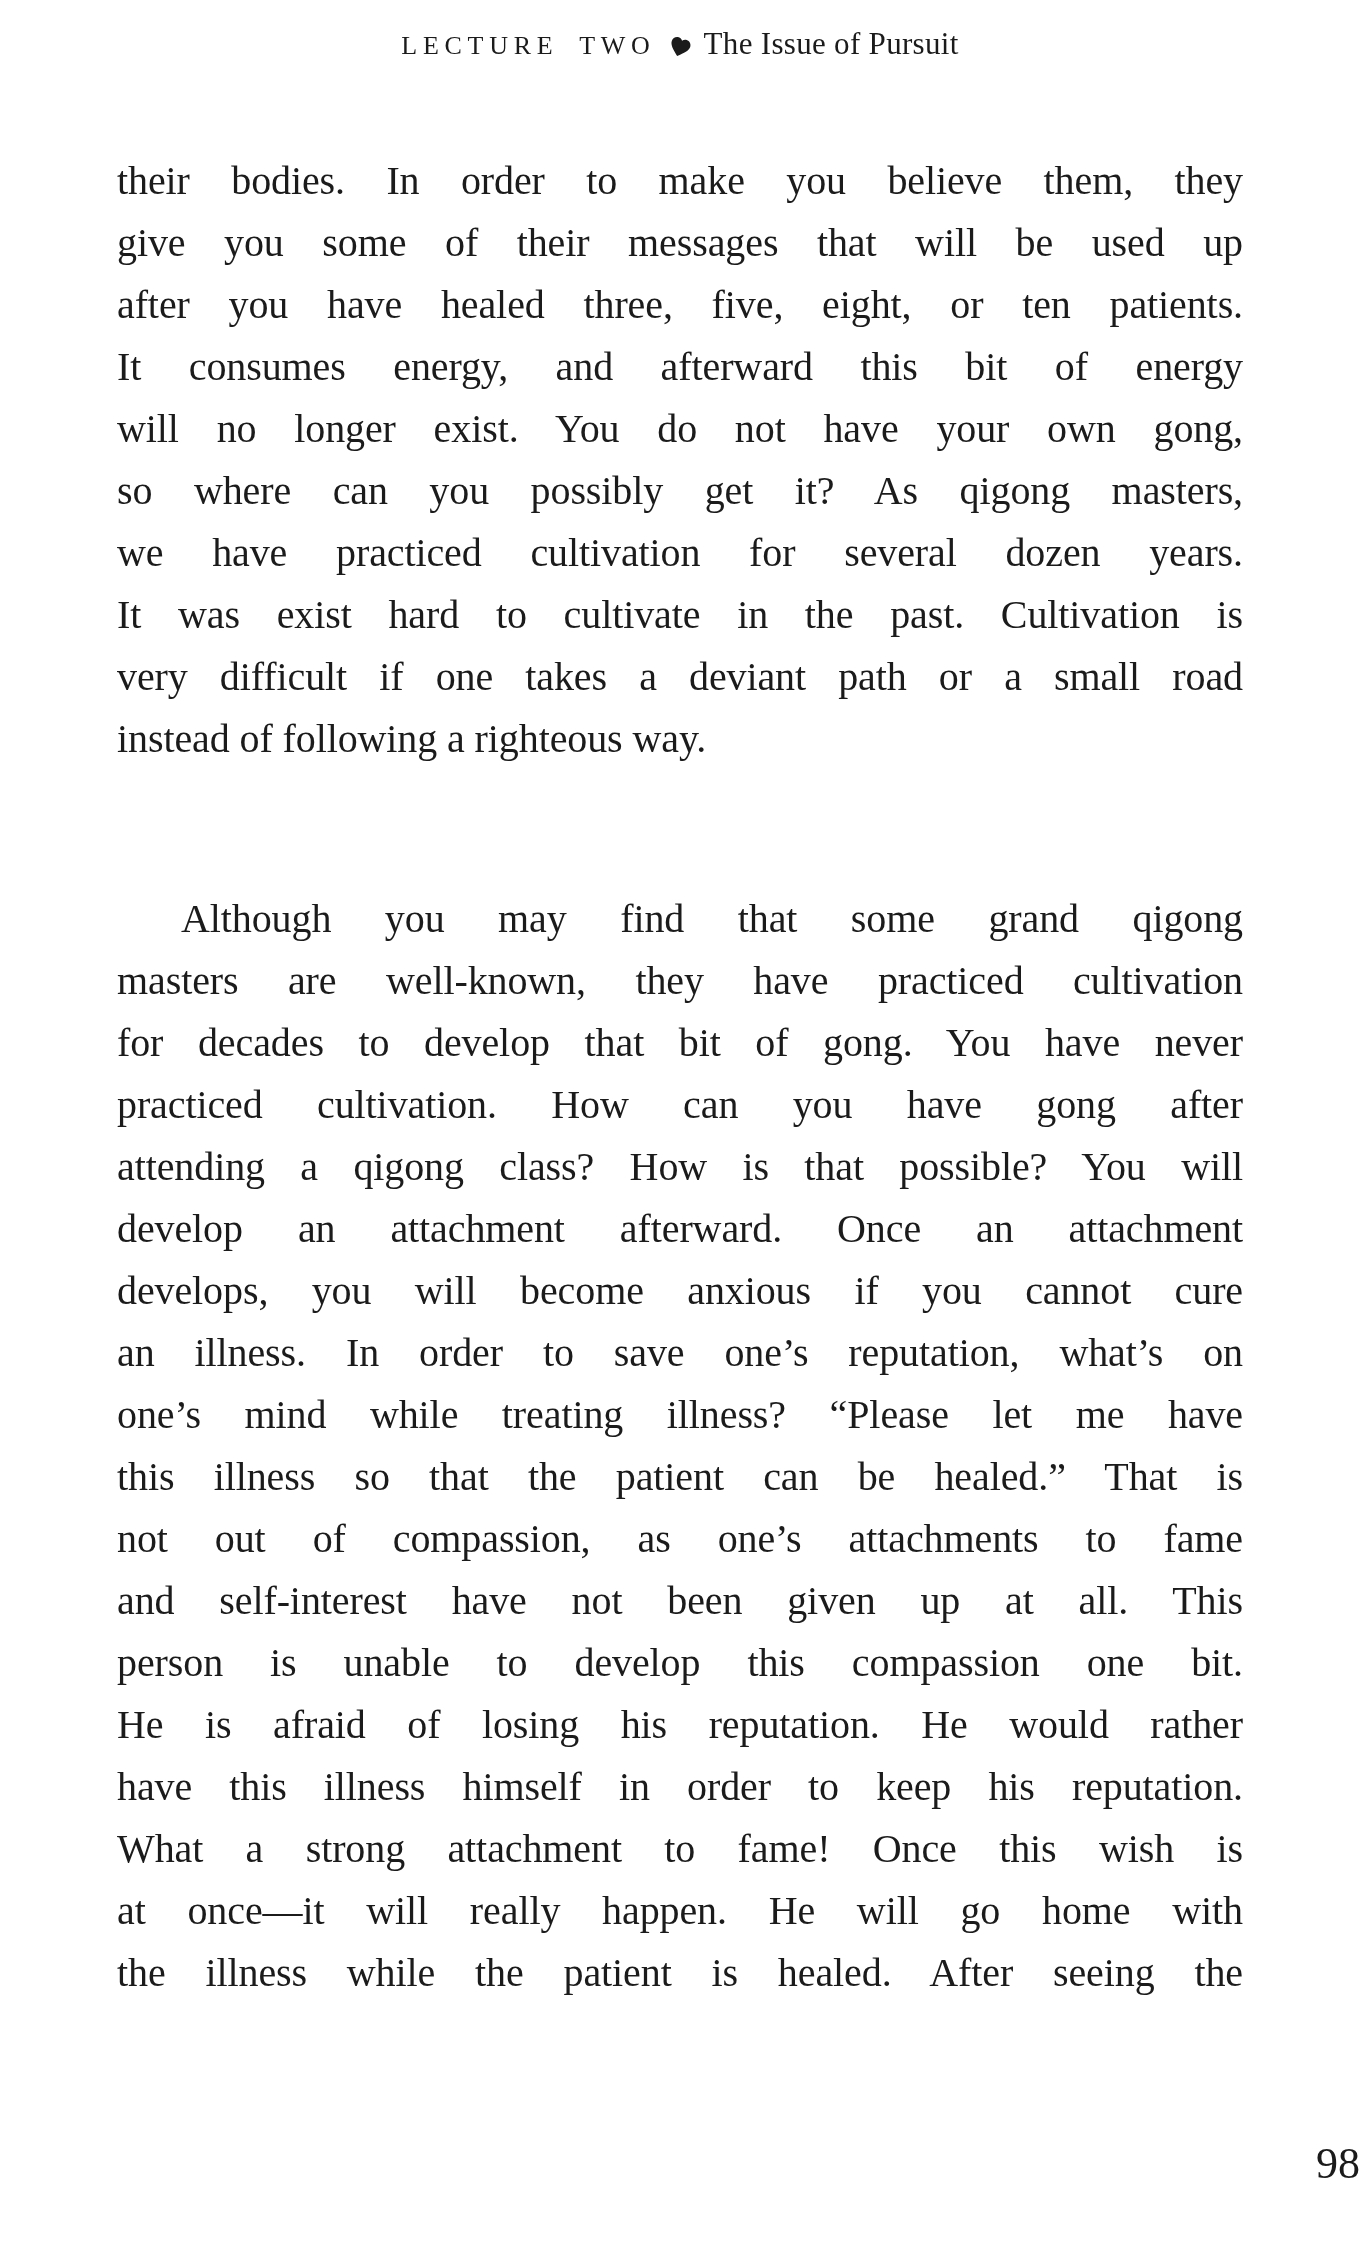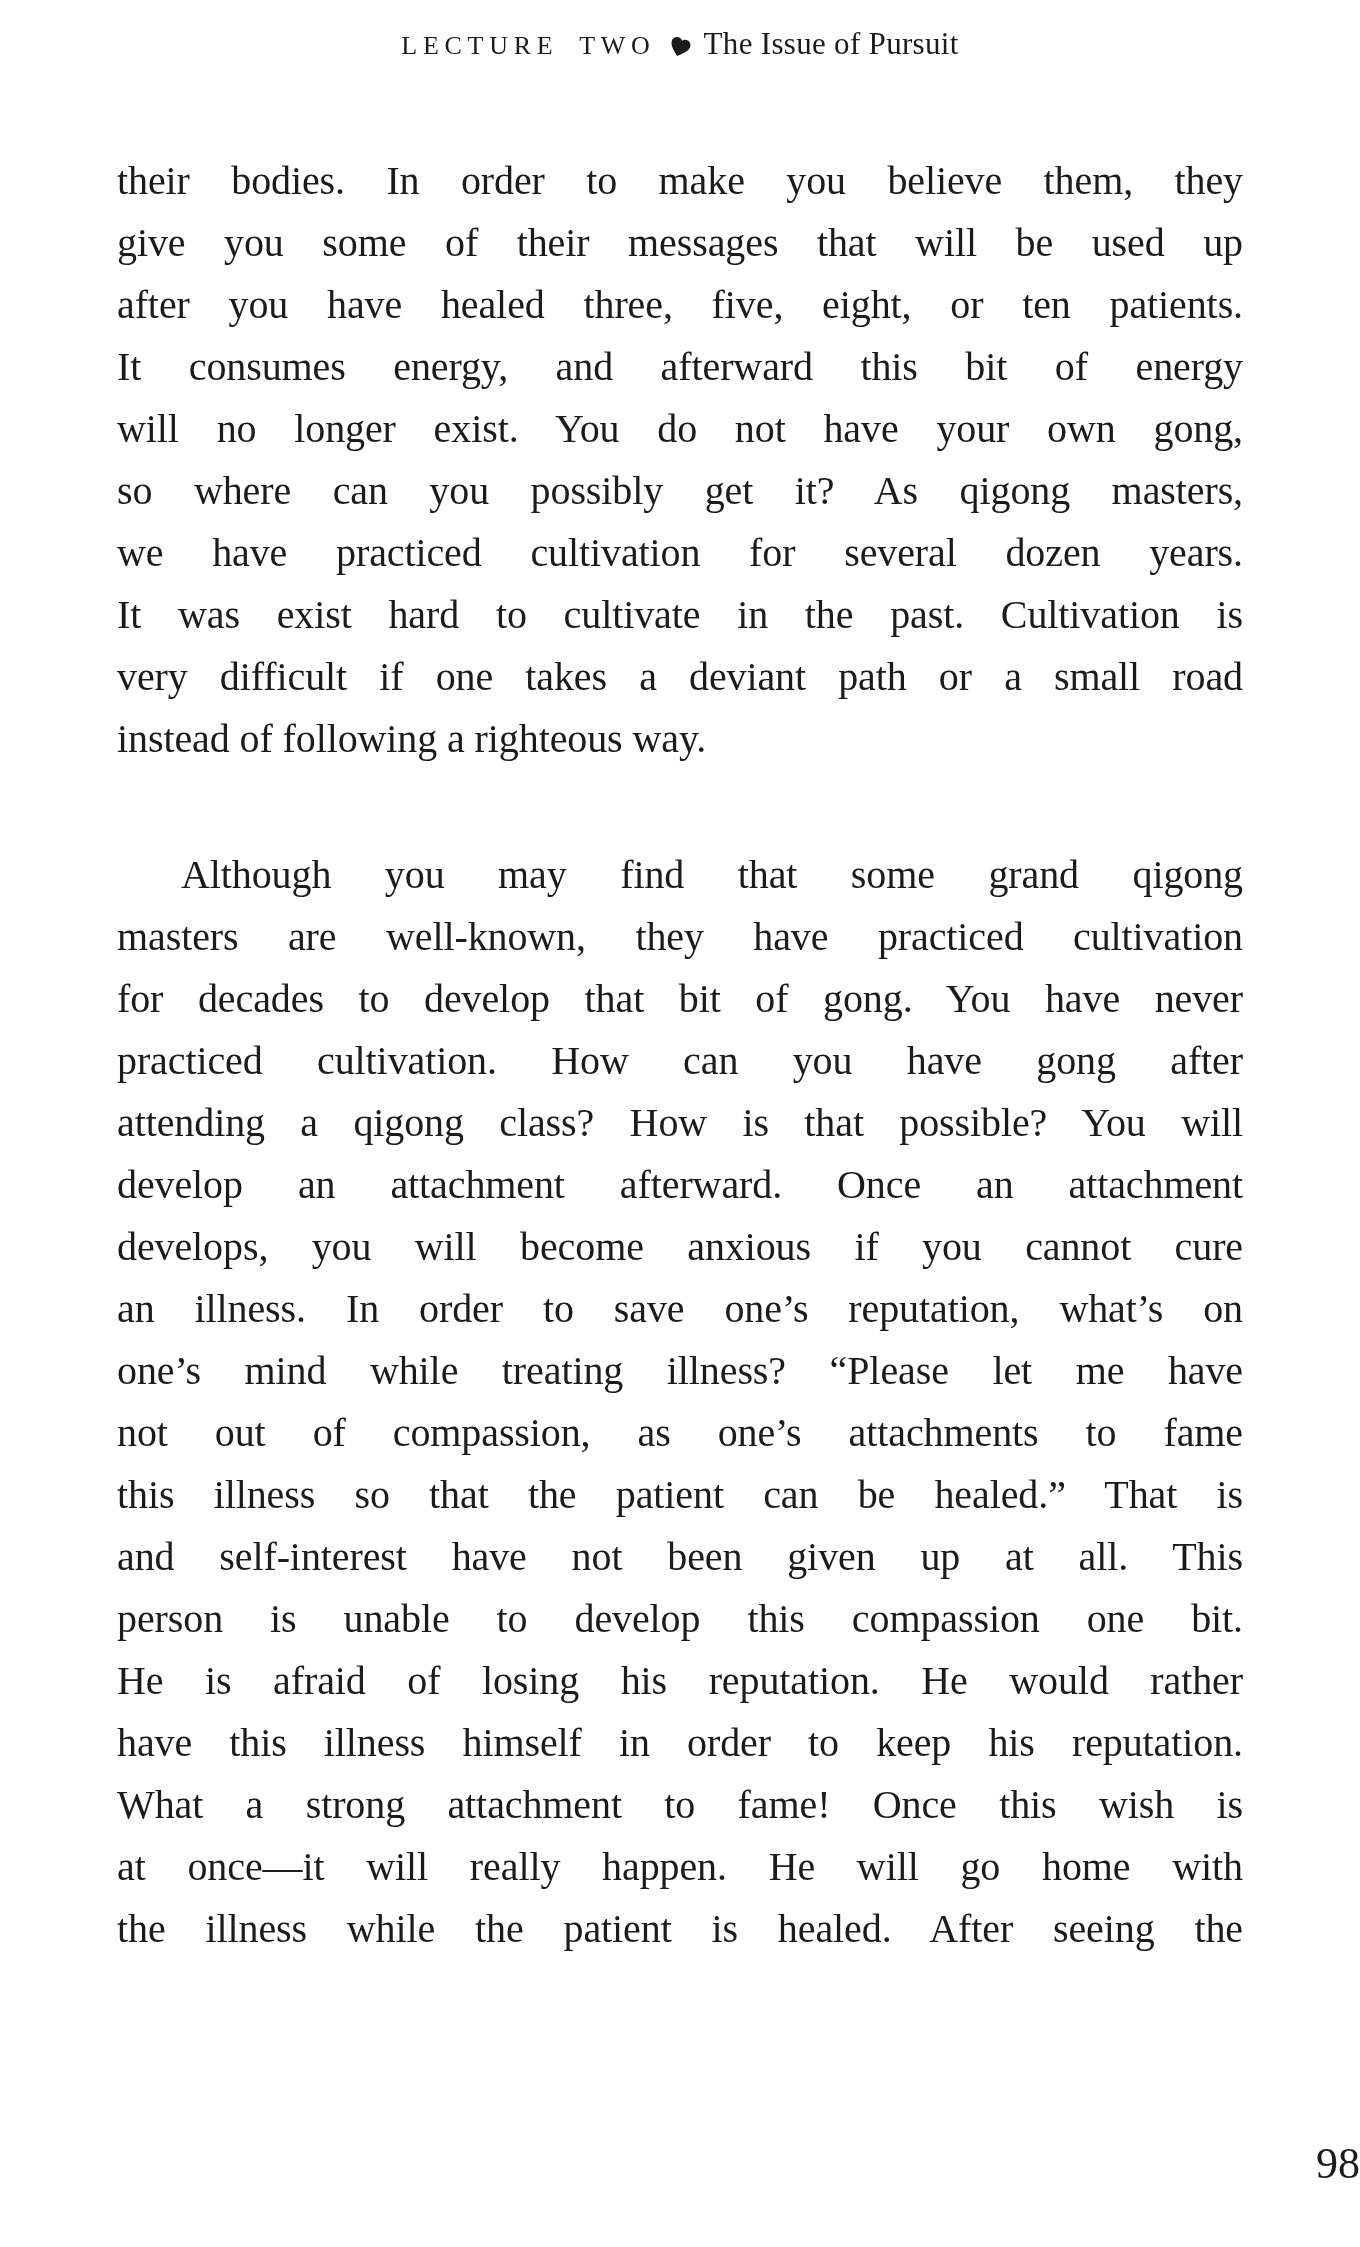--- a/index.html
+++ b/index.html
@@ -52,21 +52,21 @@
   .body-text {
     position: absolute;
     left: 117px;
     top: 150px;
     width: 1126px;
     font-size: 40px;
     line-height: 62px;
     letter-spacing: -0.1px;
   }
   .para + .para {
-    margin-top: 74px;
+    margin-top: 118px;
   }
   .line {
     text-align: justify;
     text-align-last: justify;
     max-height: 62px;
     overflow: hidden;
   }
   .line.last-left {
     text-align-last: left;
   }
@@ -114,22 +114,22 @@
       <div class="para">
         <div class="line indent">Although you may find that some grand qigong</div>
         <div class="line">masters are well-known, they have practiced cultivation</div>
         <div class="line">for decades to develop that bit of gong. You have never</div>
         <div class="line">practiced cultivation. How can you have gong after</div>
         <div class="line">attending a qigong class? How is that possible? You will</div>
         <div class="line">develop an attachment afterward. Once an attachment</div>
         <div class="line">develops, you will become anxious if you cannot cure</div>
         <div class="line">an illness. In order to save one’s reputation, what’s on</div>
         <div class="line">one’s mind while treating illness? “Please let me have</div>
+        <div class="line">this illness so that the patient can be healed.” That is</div>
         <div class="line">not out of compassion, as one’s attachments to fame</div>
-        <div class="line">this illness so that the patient can be healed.” That is</div>
         <div class="line">and self-interest have not been given up at all. This</div>
         <div class="line">person is unable to develop this compassion one bit.</div>
         <div class="line">He is afraid of losing his reputation. He would rather</div>
         <div class="line">have this illness himself in order to keep his reputation.</div>
         <div class="line">What a strong attachment to fame! Once this wish is</div>
         <div class="line">at once—it will really happen. He will go home with</div>
         <div class="line">the illness while the patient is healed. After seeing the</div>
       </div>
     </div>
 

